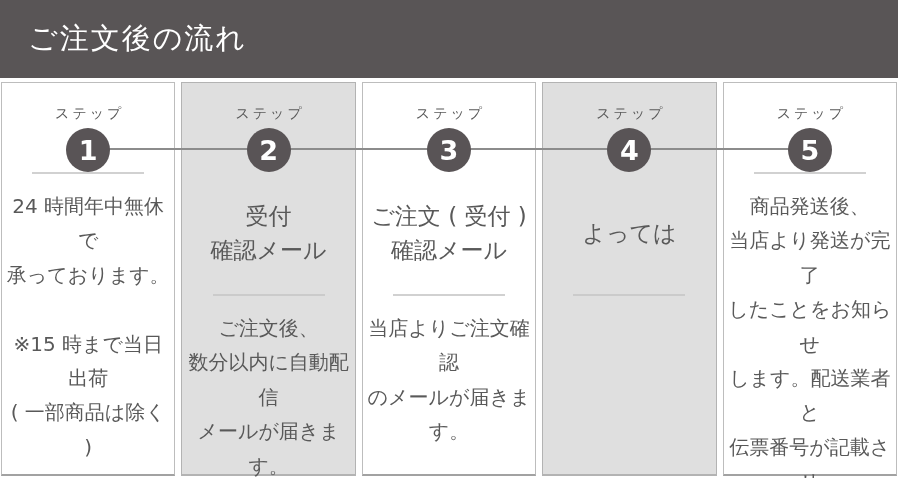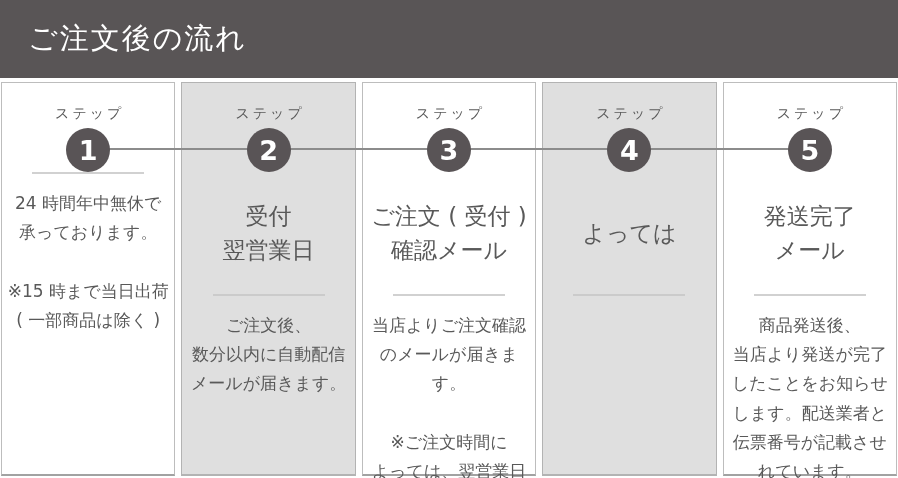--- a/index.html
+++ b/index.html
@@ -91,21 +91,21 @@
   }
   .divider {
     width: 65%;
     height: 2px;
     background: #c6c6c6;
     margin: 0 auto;
     opacity: 0.8;
   }
   .step-body {
     margin-top: 15px;
-    font-size: 17px;
+    font-size: 20px;
     line-height: 1.72;
     white-space: pre-line;
     color: #595959;
     padding: 0 4px;
   }
   
   .connector {
     position: absolute;
     top: 70px;
     left: 88px;
@@ -140,21 +140,21 @@
 ( 一部商品は除く )</div>
     </div>
 
     <div class="col alt">
       <div class="step-label">ステップ</div>
       <div class="circle">
         <span class="circle-num">2</span>
       </div>
       <div class="title-wrap">
         <div class="step-title">受付
-翌営業日</div>
+確認メール</div>
       </div>
       <div class="divider"></div>
       <div class="step-body">ご注文後、
 数分以内に自動配信
 メールが届きます。</div>
     </div>
 
     <div class="col">
       <div class="step-label">ステップ</div>
       <div class="circle">
@@ -181,24 +181,20 @@
       <div class="title-wrap">
         <div class="step-title">よっては</div>
       </div>
       <div class="divider"></div>
     </div>
 
     <div class="col">
       <div class="step-label">ステップ</div>
       <div class="circle">
         <span class="circle-num">5</span>
-      </div>
-      <div class="title-wrap">
-        <div class="step-title">発送完了
-メール</div>
       </div>
       <div class="divider"></div>
       <div class="step-body">商品発送後、
 当店より発送が完了
 したことをお知らせ
 します。配送業者と
 伝票番号が記載させ
 れています。</div>
     </div>
 

